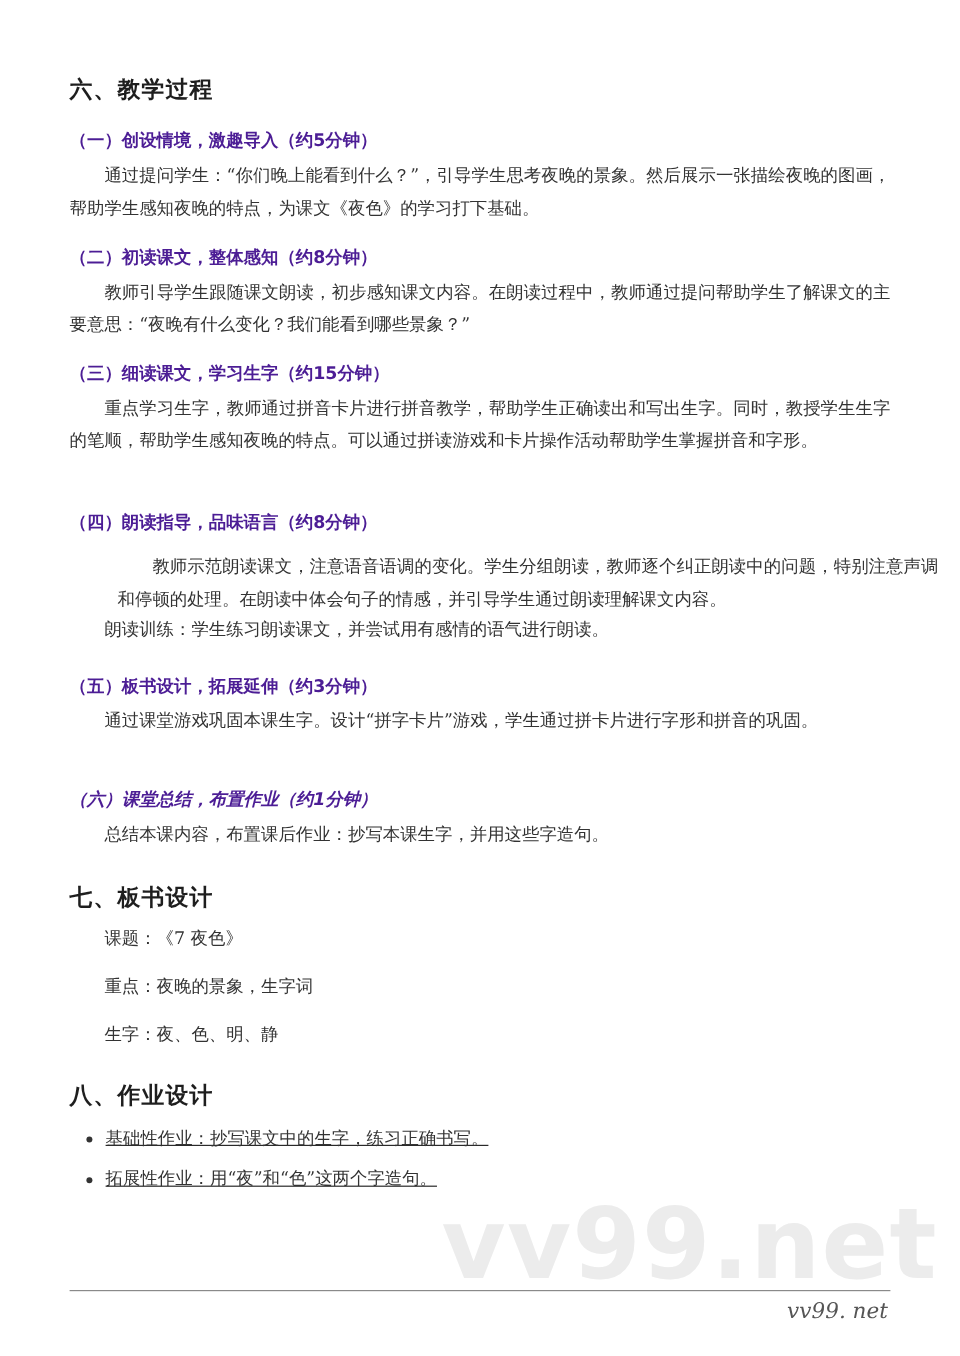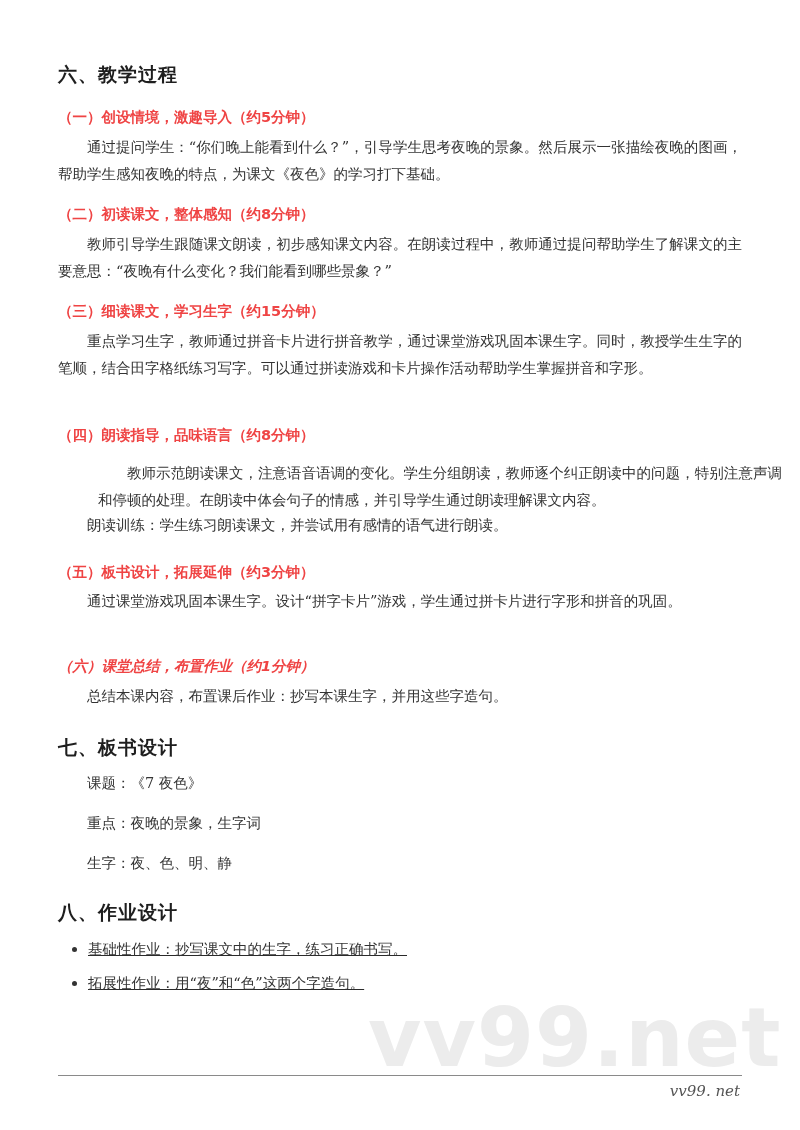--- a/index.html
+++ b/index.html
@@ -9,59 +9,59 @@
     color: #2a2a2a;
   }
   .page { position: absolute; left: 58px; top: 0; width: 684px; }
   .h1 {
     position: absolute; left: 0; font-size: 19px; font-weight: bold;
     font-family: "DejaVu Sans", "Liberation Sans", sans-serif; color: #1e1e1e;
     letter-spacing: 1px;
   }
   .h2 {
     position: absolute; left: 0; font-size: 14.5px; font-weight: bold;
-    font-family: "DejaVu Sans", "Liberation Sans", sans-serif; color: #ef4444;
+    font-family: "DejaVu Sans", "Liberation Sans", sans-serif; color: #4c1d95;
   }
   .p {
     position: absolute; left: 0; width: 684px; font-size: 14.5px; line-height: 27px;
     text-indent: 29px; text-align: justify; color: #333;
   }
   .p.noindent { text-indent: 0; left: 29px; width: 655px; }
   .bullets { position: absolute; left: 14px; margin: 0; padding: 0; list-style: none; text-decoration: underline; }
   .bullets li { font-size: 14.5px; line-height: 34px; color: #333; position: relative; padding-left: 16px; }
   .bullets li .dot { position: absolute; left: 0; top: 15px; width: 5px; height: 5px; border-radius: 50%; background: #333; }
   .watermark {
     position: absolute; left: 368px; top: 990px; font-size: 82px; font-weight: bold;
     font-family: "DejaVu Sans", "Liberation Sans", sans-serif; color: #ececec; letter-spacing: 1px;
     z-index: 0;
   }
   .footer-rule { position: absolute; left: 58px; top: 1075px; width: 684px; height: 1px; background: #8a8a8a; }
   .footer-text {
-    position: absolute; right: 60px; top: 1082px; font-size: 15px; font-style: italic;
+    position: absolute; right: 60px; top: 1082px; font-size: 18px; font-style: italic;
     color: #555; font-family: "DejaVu Serif", "Liberation Serif", serif;
   }
   .content { position: relative; z-index: 1; }
 </style>
 </head>
 <body>
 
 <div class="watermark">vv99.net</div>
 
 <div class="page content">
 
   <div class="h1" style="top:62px;">六、教学过程</div>
 
   <div class="h2" style="top:108px;">（一）创设情境，激趣导入（约5分钟）</div>
   <div class="p" style="top:134px;">通过提问学生：“你们晚上能看到什么？”，引导学生思考夜晚的景象。然后展示一张描绘夜晚的图画，帮助学生感知夜晚的特点，为课文《夜色》的学习打下基础。</div>
 
   <div class="h2" style="top:205px;">（二）初读课文，整体感知（约8分钟）</div>
   <div class="p" style="top:231px;">教师引导学生跟随课文朗读，初步感知课文内容。在朗读过程中，教师通过提问帮助学生了解课文的主要意思：“夜晚有什么变化？我们能看到哪些景象？”</div>
 
   <div class="h2" style="top:302px;">（三）细读课文，学习生字（约15分钟）</div>
-  <div class="p" style="top:328px;">重点学习生字，教师通过拼音卡片进行拼音教学，通过课堂游戏巩固本课生字。同时，教授学生生字的笔顺，结合田字格纸练习写字。可以通过拼读游戏和卡片操作活动帮助学生掌握拼音和字形。</div>
+  <div class="p" style="top:328px;">重点学习生字，教师通过拼音卡片进行拼音教学，帮助学生正确读出和写出生字。同时，教授学生生字的笔顺，帮助学生感知夜晚的特点。可以通过拼读游戏和卡片操作活动帮助学生掌握拼音和字形。</div>
 
   <div class="h2" style="top:426px;">（四）朗读指导，品味语言（约8分钟）</div>
   <div class="p" style="top:460px;margin-left:40px;">教师示范朗读课文，注意语音语调的变化。学生分组朗读，教师逐个纠正朗读中的问题，特别注意声调和停顿的处理。在朗读中体会句子的情感，并引导学生通过朗读理解课文内容。</div>
   <div class="p" style="top:512px;">朗读训练：学生练习朗读课文，并尝试用有感情的语气进行朗读。</div>
 
   <div class="h2" style="top:563px;">（五）板书设计，拓展延伸（约3分钟）</div>
   <div class="p" style="top:588px;">通过课堂游戏巩固本课生字。设计“拼字卡片”游戏，学生通过拼卡片进行字形和拼音的巩固。</div>
 
   <div class="h2" style="top:657px;font-style:italic;">（六）课堂总结，布置作业（约1分钟）</div>
   <div class="p" style="top:683px;">总结本课内容，布置课后作业：抄写本课生字，并用这些字造句。</div>

